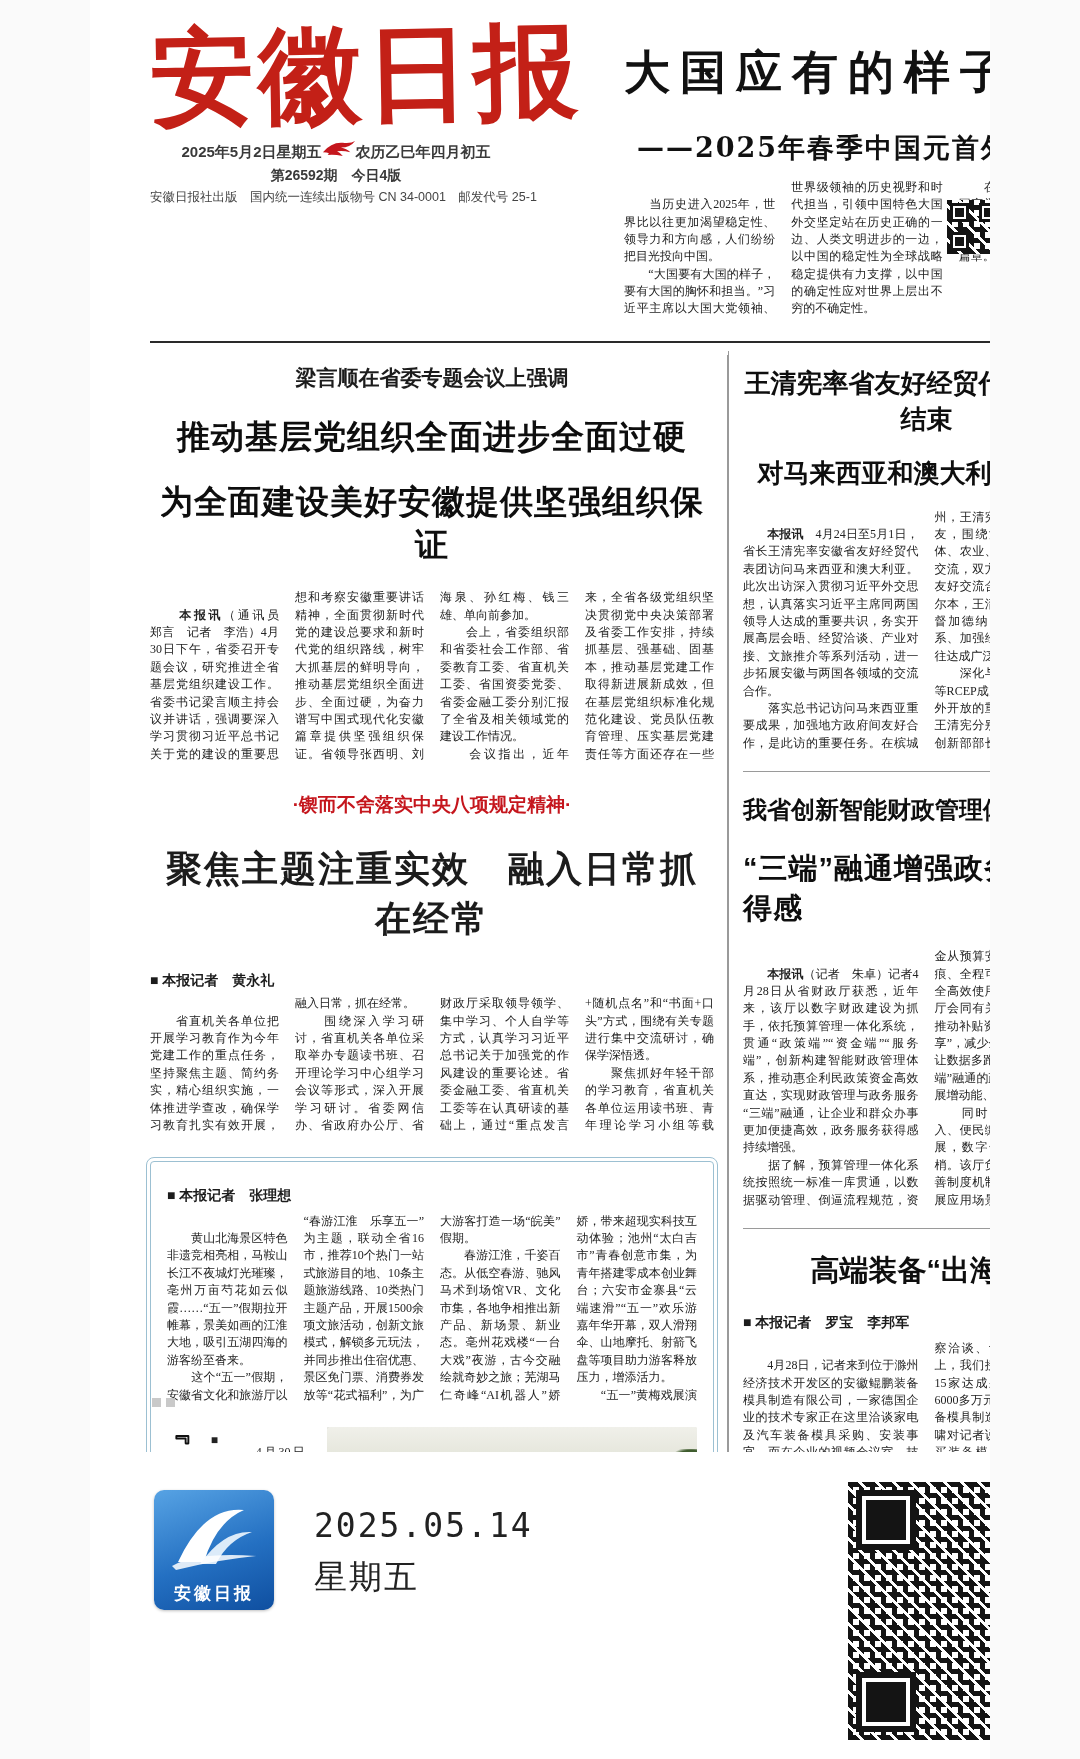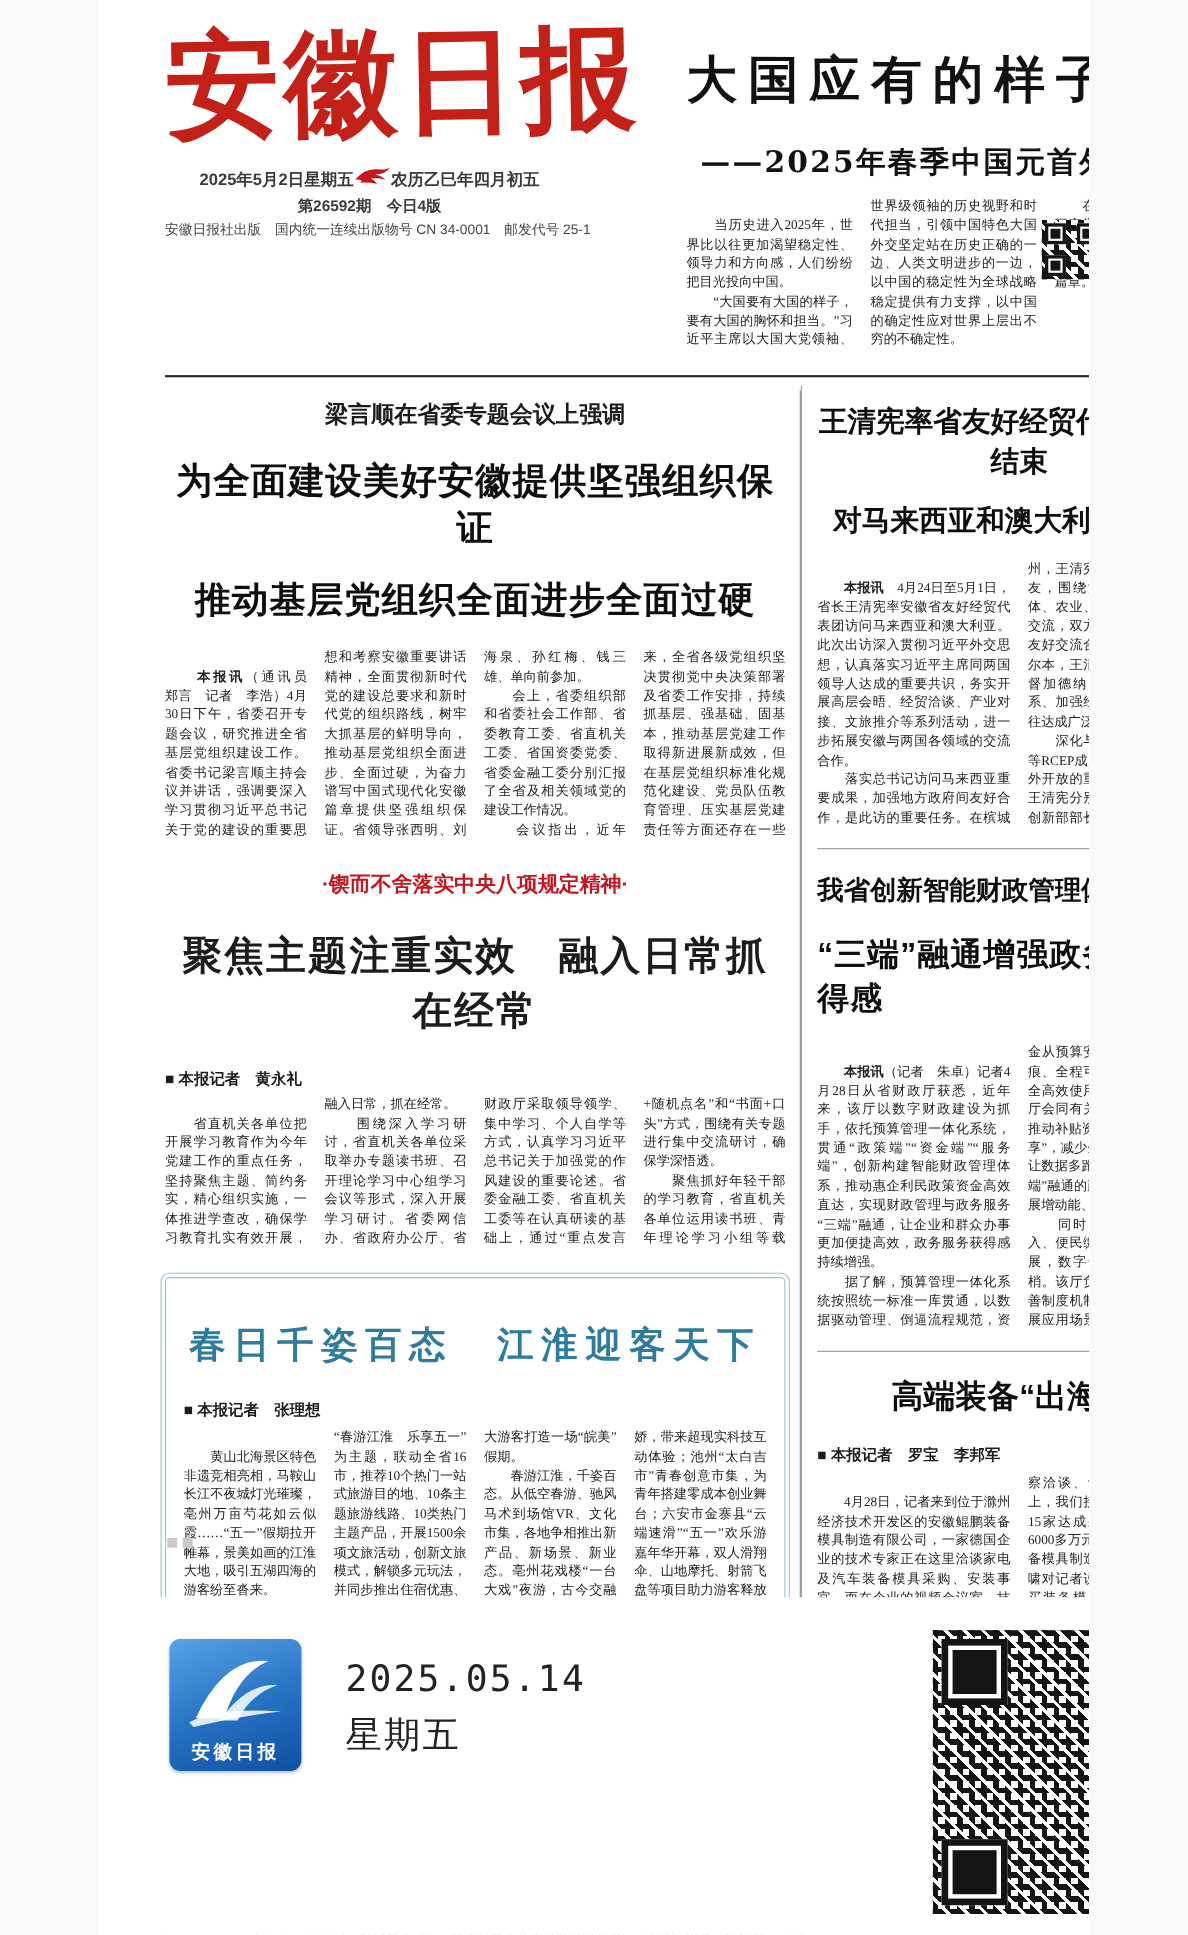--- a/index.html
+++ b/index.html
@@ -4,21 +4,21 @@
 <style>
   html,body{margin:0;padding:0;background:#fafafa;}
   .canvas{width:900px;height:1759px;margin:0 auto;background:#fff;position:relative;overflow:hidden;
           font-family:"Liberation Serif","DejaVu Serif",serif;color:#1c1c1c;}
   
   .page{position:absolute;left:0;top:0;width:1080px;height:1452px;background:#fff;padding:0 60px;box-sizing:border-box;}
   .masthead-row{display:flex;padding-top:12px;}
   .masthead-left{width:372px;flex:none;text-align:center;}
   .paper-title{font-family:"DejaVu Serif",serif;font-weight:700;color:#c32017;font-size:104px;line-height:1.22;
                letter-spacing:4px;transform:rotate(-1deg);white-space:nowrap;}
-  .date-row{font:700 15px/1.7 "Liberation Sans",sans-serif;color:#3a3a3a;display:flex;justify-content:center;align-items:center;gap:0;margin-top:12px;}
+  .date-row{font:700 15px/1.7 "Liberation Sans",sans-serif;color:#3a3a3a;display:flex;justify-content:center;align-items:center;gap:0;}
   .issue-row{font:700 14px/1.6 "Liberation Sans",sans-serif;color:#3a3a3a;}
   .publisher-row{font:12.5px/1.6 "Liberation Sans",sans-serif;color:#444;white-space:nowrap;}
   .masthead-qr{position:absolute;left:425px;top:188px;width:54px;height:54px;}
   
   .qr{position:relative;background-color:#fff;background-image:
       repeating-linear-gradient(45deg,rgba(255,255,255,0) 0 9px,#fff 9px 12px),
       repeating-linear-gradient(0deg,#141414 0 5px,transparent 5px 11px),
       repeating-linear-gradient(90deg,#141414 0 5px,transparent 5px 11px);}
   .fdr{position:absolute;background:#fff;border:6px solid #141414;}
   .fdr::after{content:"";position:absolute;inset:4px;background:#141414;}
@@ -144,22 +144,22 @@
     </div>
 
     <div class="rule"></div>
 
     <div class="content-grid">
 
       <div class="col-left">
 
         <article>
           <div class="kicker">梁言顺在省委专题会议上强调</div>
+          <h1 class="h-lead">推动基层党组织全面进步全面过硬</h1>
           <h1 class="h-lead">为全面建设美好安徽提供坚强组织保证</h1>
-          <h1 class="h-lead">推动基层党组织全面进步全面过硬</h1>
           <div class="body cols lead-body">
             <b>　　本报讯</b><span>（通讯员　郑言　记者　李浩）4月30日下午，省委召开专题会议，研究推进全省基层党组织建设工作。省委书记梁言顺主持会议并讲话，强调要深入学习贯彻习近平总书记关于党的建设的重要思想和考察安徽重要讲话精神，全面贯彻新时代党的建设总要求和新时代党的组织路线，树牢大抓基层的鲜明导向，推动基层党组织全面进步、全面过硬，为奋力谱写中国式现代化安徽篇章提供坚强组织保证。省领导张西明、刘海泉、孙红梅、钱三雄、单向前参加。
 　　会上，省委组织部和省委社会工作部、省委教育工委、省直机关工委、省国资委党委、省委金融工委分别汇报了全省及相关领域党的建设工作情况。
 　　会议指出，近年来，全省各级党组织坚决贯彻党中央决策部署及省委工作安排，持续抓基层、强基础、固基本，推动基层党建工作取得新进展新成效，但在基层党组织标准化规范化建设、党员队伍教育管理、压实基层党建责任等方面还存在一些薄弱环节，要深入研究，拿出有力举措加以解决。
 　　会议强调，要持续强化党的创新理论武装，坚持不懈用习近平新时代中国特色社会主义思想凝心铸魂，把习近平总书记考察安徽重要讲话精神作为必修课、主修课，用好“三会一课”、主题党日等载体，把基层党组织建设成为坚定践行“两个维护”的坚强战斗堡垒。要扎实开展深入贯彻中央八项规定精神学习教育，以严的标准、严的要求一体推进学查改，注重开门搞教育，真正让群众可感可及。要不断严密组织体系，坚持补短板、填空白，大抓党建促乡村振兴，持续深化党建引领基层治理，组织实施新兴领域党建攻坚，找准服务中心大局的切入点、发力点，推动党的组织优势转化为发展优势、治理效能。要在把握基层党建规律、完善推进机制上下更大功夫，拧紧基层党建责任链条，持续为基层减负赋能，加大基层保障力度，推动基层党建各项任务一贯到底、落实到位。</span>
           </div>
         </article>
 
         <article>
           <div class="red-kicker">·锲而不舍落实中央八项规定精神·</div>
@@ -168,21 +168,20 @@
           <div class="body cols focus-body">
             <span>　　省直机关各单位把开展学习教育作为今年党建工作的重点任务，坚持聚焦主题、简约务实，精心组织实施，一体推进学查改，确保学习教育扎实有效开展，融入日常，抓在经常。
 　　围绕深入学习研讨，省直机关各单位采取举办专题读书班、召开理论学习中心组学习会议等形式，深入开展学习研讨。省委网信办、省政府办公厅、省财政厅采取领导领学、集中学习、个人自学等方式，认真学习习近平总书记关于加强党的作风建设的重要论述。省委金融工委、省直机关工委等在认真研读的基础上，通过“重点发言+随机点名”和“书面+口头”方式，围绕有关专题进行集中交流研讨，确保学深悟透。
 　　聚焦抓好年轻干部的学习教育，省直机关各单位运用读书班、青年理论学习小组等载体，抓好年轻干部特别是关键岗位、新提拔的年轻干部学习教育，认真开展学习研讨、问题查摆、整改落实。省财政厅组织机关年轻干部参观“中国共产党人的家风”档案展、省保密警示教育中心，引导年轻干部不断提高自身修养、强化保密意识，不断筑牢拒腐防变的防线。团省委举办年轻干部座谈会、编发年轻干部违纪违法典型案例、建立分层分类谈心谈话机制以及“书记班子开放日”活动。
 　　省直机关各单位领导班子和领导干部认真对照检视，全面查摆问题，将问题查摆同深化改革、完善制度、促进治理相贯通，形成问题清单，为抓实整改整治提供精准靶向。省委办公厅、省政府办公厅针对精文减会、力戒形式主义、“过紧日子”等方面问题，从严“过筛子”、建清单。省交通厅、省检察院认真梳理纪检监察、巡视巡察、审计、社会监督、督促检查、信访反映的领导班子和领导干部违反中央八项规定及其实施细则精神问题。省数据资源局通过实地调研、走访座谈以及网络平台等听取意见建议，查找存在问题及不足，列出问题清单，推动以案促改。
 　　省直机关各单位不断细化整改措施，加强跟踪调度，推动整改任务落实。省委社会工作部积极参与“整治形式主义为基层减负存在差距问题”集中整治工作，持续为基层减负赋能。省台办围绕优化会议安排、提高效率、节约办公资源制定具体措施，推动“过紧日子”要求落到实处。</span>
           </div>
         </article>
 
         <section class="feature-box">
-          <h1 class="feat-title">春日千姿百态　江淮迎客天下</h1>
           <div class="byline">■ 本报记者　张理想</div>
           <div class="body cols feat-body">
             <span>　　黄山北海景区特色非遗竞相亮相，马鞍山长江不夜城灯光璀璨，亳州万亩芍花如云似霞……“五一”假期拉开帷幕，景美如画的江淮大地，吸引五湖四海的游客纷至沓来。
 　　这个“五一”假期，安徽省文化和旅游厅以“春游江淮　乐享五一”为主题，联动全省16市，推荐10个热门一站式旅游目的地、10条主题旅游线路、10类热门主题产品，开展1500余项文旅活动，创新文旅模式，解锁多元玩法，并同步推出住宿优惠、景区免门票、消费券发放等“花式福利”，为广大游客打造一场“皖美”假期。
 　　春游江淮，千姿百态。从低空春游、驰风马术到场馆VR、文化市集，各地争相推出新产品、新场景、新业态。亳州花戏楼“一台大戏”夜游，古今交融绘就奇妙之旅；芜湖马仁奇峰“AI机器人”娇娇，带来超现实科技互动体验；池州“太白吉市”青春创意市集，为青年搭建零成本创业舞台；六安市金寨县“云端速滑”“五一”欢乐游嘉年华开幕，双人滑翔伞、山地摩托、射箭飞盘等项目助力游客释放压力，增添活力。
 　　“五一”黄梅戏展演周在合肥热闹开场，从《天仙配》《牛郎织女》到《汤生与鹏娘》《西楼会》《伊犁月》，假日期间每天一场黄梅大戏，国有院团和民营院团轮番上阵，梨园名家与青年新秀竞展风采。
 　　假日期间，安徽省美术馆每天开放时间延长1小时，同步推出“天地是吾师——新安画派数字艺术展”“拥抱繁花——新艺术运动与阿尔丰斯·穆夏”“兹山无尽——石虎殿后十年重彩画展”“庆‘五一’2025安徽省集邮展”等七大展览，传统与先锋、本土与世界在此交汇，为游客呈上艺术盛宴。
 　　体育赛事也聚起高人气。5月1日，2025“奔跑江淮”和美乡村健康跑界首站鸣枪开跑，全国各地1900名跑友在界首市绿意盎然的园区跑道上，呼吸清新空气、欣赏田园风景，畅享运动快乐。2025长三角康养名城（广德）国际马术生活周启幕，骑手与骏马默契配合，腾跃障碍、急速奔驰，尽展飒爽英姿。
 　　为迎接四海宾朋，江淮各地纷纷开启“花式宠客”模式。合肥市庐阳区联合支付宝发放超百万消费补贴，叠加“碰一下”消费红包与随机立减优惠，让游客享受便利消费新体验；淮南市城区116处停车场、1.48万个停车位全天候免费开放，迎接市外游客，助解停车难题。黄山市歙县多个乡镇机关食堂变身特色“游客餐厅”，假日期间向游客开放，推出五菜一汤的暖心套餐……</span>
           </div>

